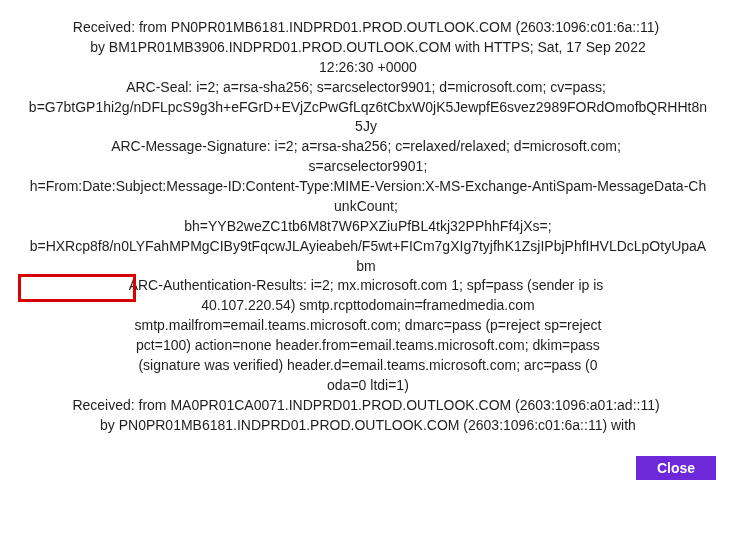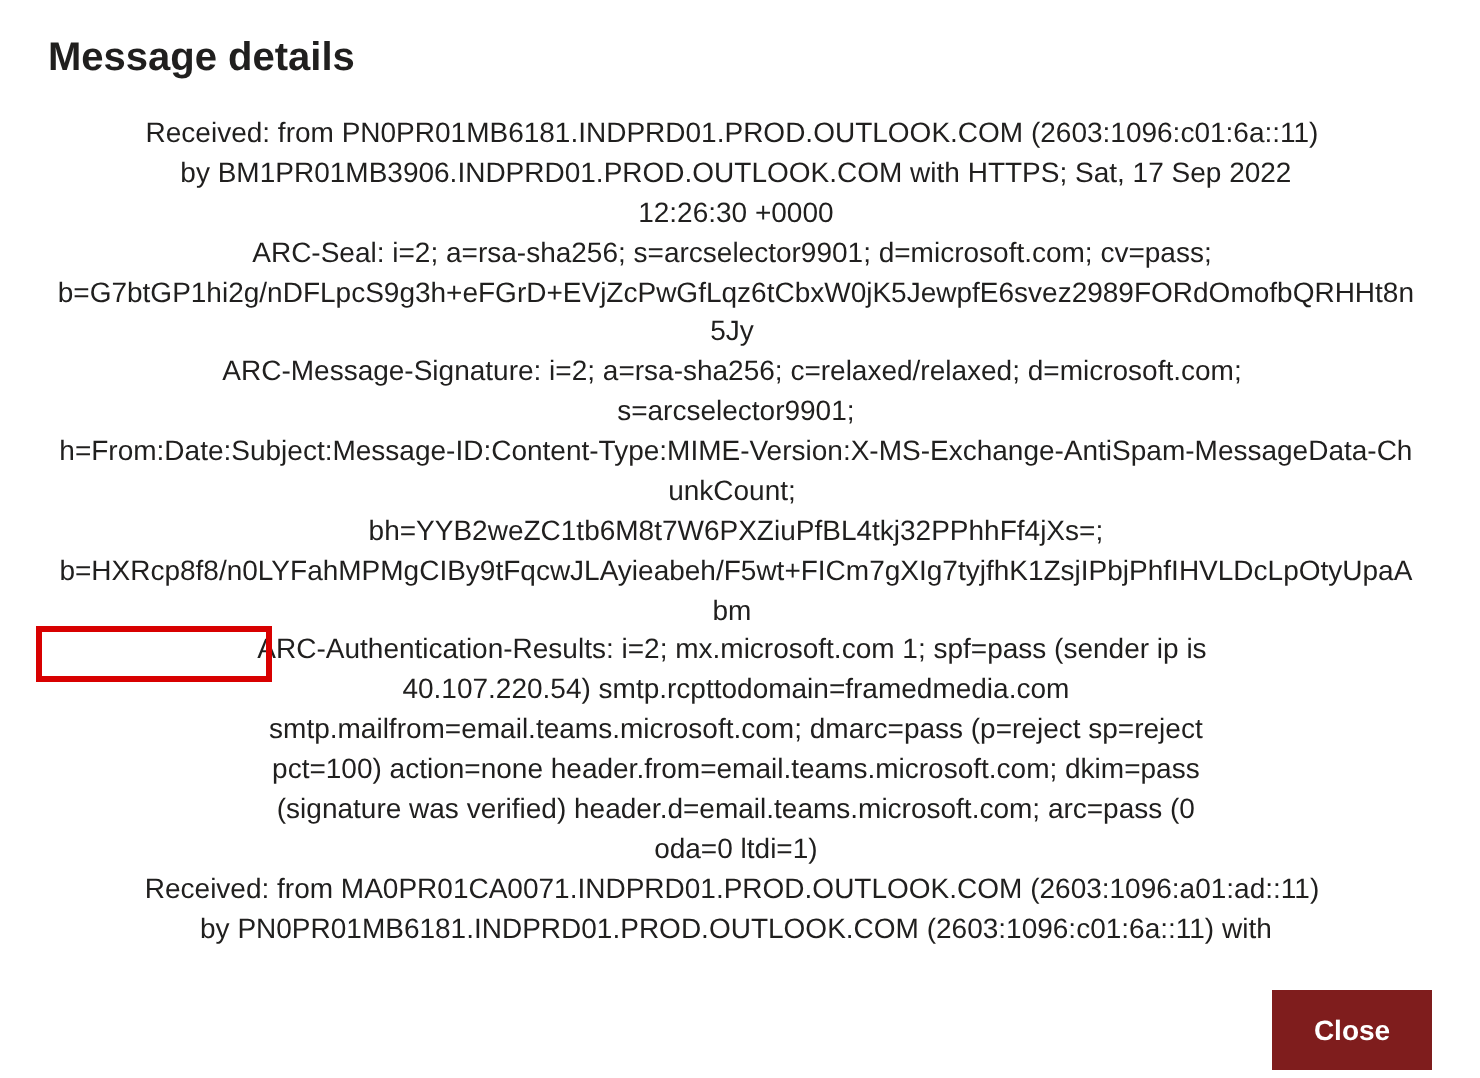--- a/index.html
+++ b/index.html
@@ -51,36 +51,35 @@
       border: 3px solid #d80000;
       background: transparent;
       pointer-events: none;
     }
     .footer {
       display: flex;
       justify-content: flex-end;
       padding-top: 18px;
     }
     .close-btn {
-      background: #7f1d1d;
+      background: #6d28d9;
       color: #ffffff;
       font-size: 14px;
       font-weight: 600;
       border: none;
       padding: 0 18px;
-      height: 40px;
+      height: 24px;
       min-width: 80px;
       cursor: pointer;
     }
   </style>
 </head>
 <body>
 
 <div class="wrap">
-  <h2 class="dialog-title">Message details</h2>
 
   <div class="body-container">
     <pre class="msg-pre">Received: from PN0PR01MB6181.INDPRD01.PROD.OUTLOOK.COM (2603:1096:c01:6a::11)
  by BM1PR01MB3906.INDPRD01.PROD.OUTLOOK.COM with HTTPS; Sat, 17 Sep 2022
  12:26:30 +0000
 ARC-Seal: i=2; a=rsa-sha256; s=arcselector9901; d=microsoft.com; cv=pass;
  b=G7btGP1hi2g/nDFLpcS9g3h+eFGrD+EVjZcPwGfLqz6tCbxW0jK5JewpfE6svez2989FORdOmofbQRHHt8n5Jy
 ARC-Message-Signature: i=2; a=rsa-sha256; c=relaxed/relaxed; d=microsoft.com;
  s=arcselector9901;
  h=From:Date:Subject:Message-ID:Content-Type:MIME-Version:X-MS-Exchange-AntiSpam-MessageData-ChunkCount;

